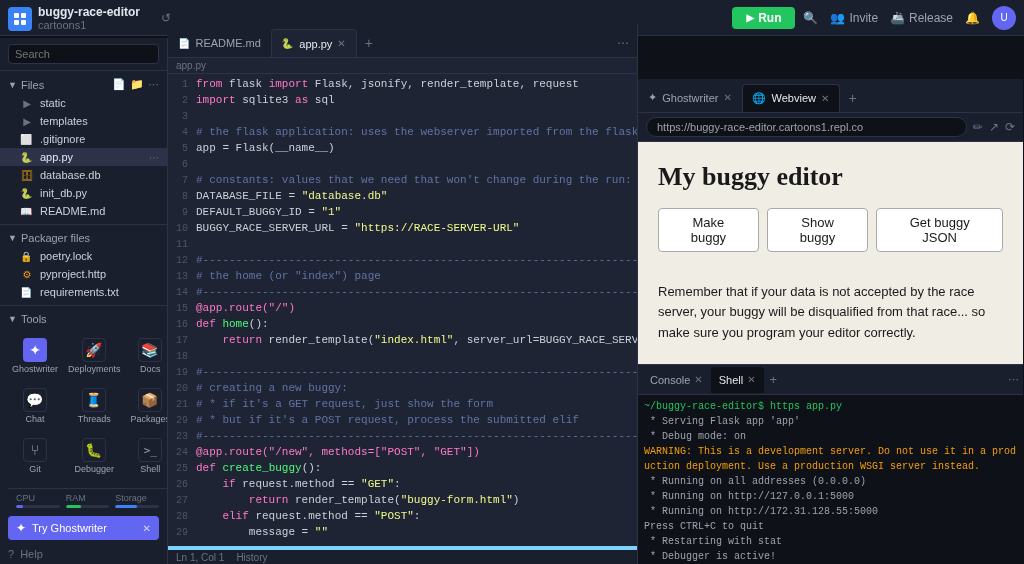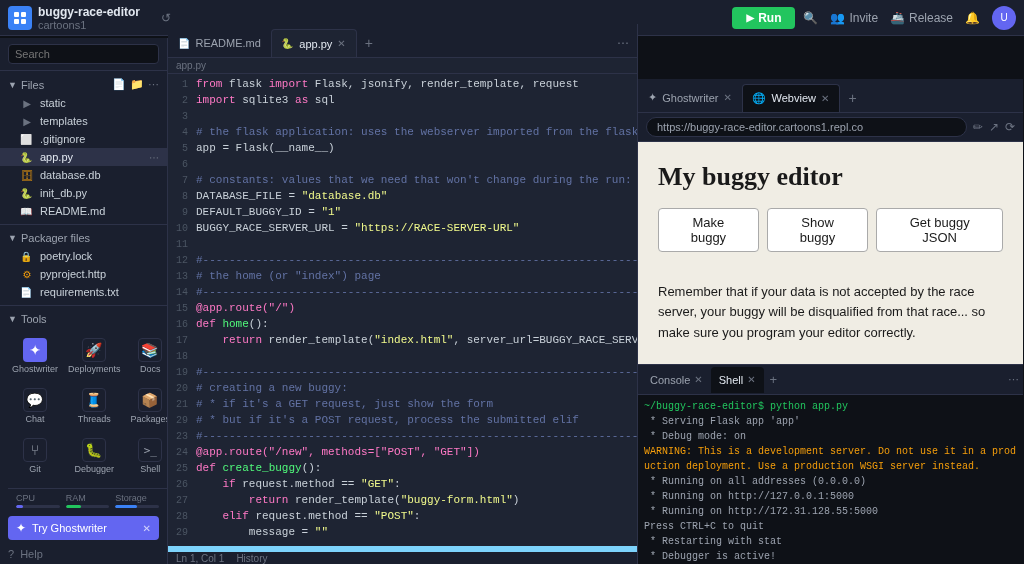--- a/index.html
+++ b/index.html
@@ -18,21 +18,21 @@
       height: 36px;
       background: #1a1f2e;
       display: flex;
       align-items: center;
       padding: 0 8px;
       gap: 8px;
       border-bottom: 1px solid #2d3248;
     }
     .top-bar-logo {
       display: flex;
-      align-items: center;
+      align-items: flex-end;
       gap: 6px;
       margin-right: 8px;
     }
     .logo-icon {
       width: 24px;
       height: 24px;
       background: #3b82f6;
       border-radius: 4px;
       display: flex;
       align-items: center;
@@ -429,21 +429,21 @@
     
     .status-bar {
       height: 18px;
       background: #1a1f2e;
       display: flex;
       align-items: center;
       padding: 0 8px;
       font-size: 10px;
       color: #6b7280;
       gap: 12px;
-      border-top: 6px solid #7dd3fc;
+      border-top: 4px solid #7dd3fc;
     }
 
     
     .right-panel {
       width: 385px;
       display: flex;
       flex-direction: column;
       background: #0e1117;
     }
 
@@ -990,21 +990,21 @@
           <span class="tab-close">✕</span>
         </div>
         <div class="console-tab active">
           <span>Shell</span>
           <span class="tab-close">✕</span>
         </div>
         <div class="console-tab-add">+</div>
         <div class="console-more">⋯</div>
       </div>
       <div class="console-content" id="console-content">
-      <div class="console-line prompt">~/buggy-race-editor$ python app.py</div>
+      <div class="console-line prompt">~/buggy-race-editor$ https app.py</div>
           <div class="console-line normal"> * Serving Flask app 'app'</div>
           <div class="console-line normal"> * Debug mode: on</div>
           <div class="console-line warning">WARNING: This is a development server. Do not use it in a production deployment. Use a production WSGI server instead.</div>
           <div class="console-line normal"> * Running on all addresses (0.0.0.0)</div>
           <div class="console-line normal"> * Running on http://127.0.0.1:5000</div>
           <div class="console-line normal"> * Running on http://172.31.128.55:5000</div>
           <div class="console-line normal">Press CTRL+C to quit</div>
           <div class="console-line normal"> * Restarting with stat</div>
           <div class="console-line normal"> * Debugger is active!</div>
         </div>

